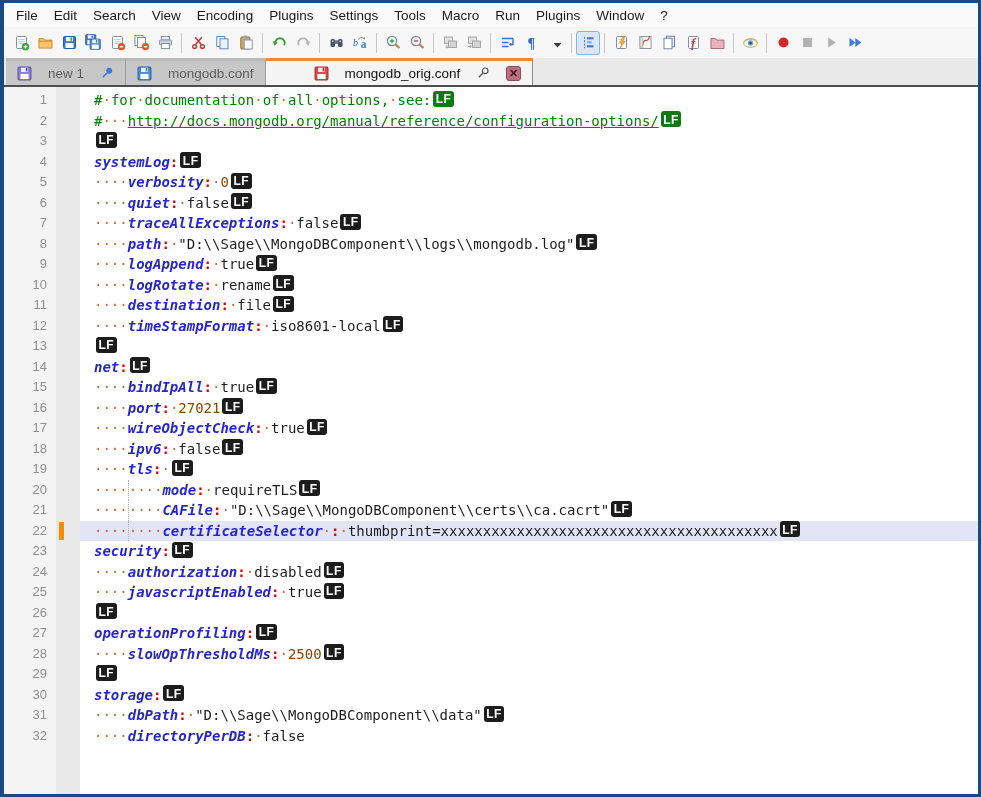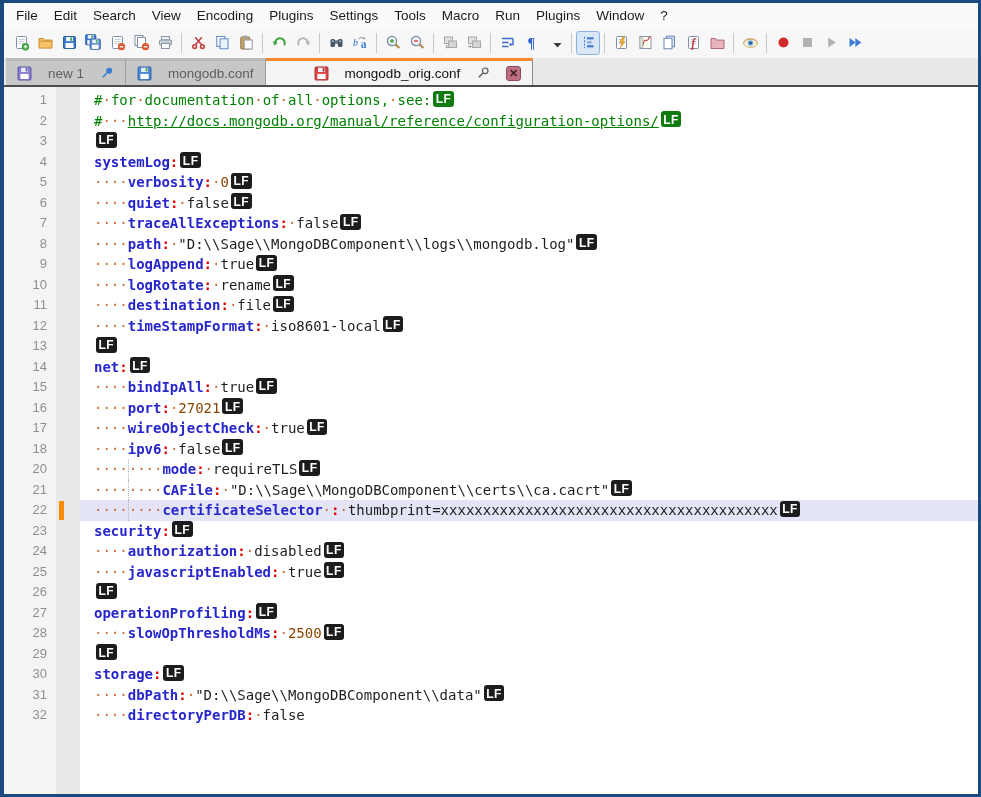--- a/index.html
+++ b/index.html
@@ -39,21 +39,21 @@
             padding-top:3px; }
   .row { display:flex; height:20.5px; line-height:20.5px; }
   .ln { width:52px; flex:0 0 auto; text-align:right; padding-right:9px; color:#8F8F8F;
         font-family:"Liberation Sans", sans-serif; font-size:13px; }
   .mark { width:24px; flex:0 0 auto; position:relative; }
   .mark .chg { position:absolute; left:3px; top:1px; bottom:1px; width:5px; background:#FF8A00; }
   .code { flex:1 1 auto; white-space:pre; padding-left:14px;
           font-family:"DejaVu Sans Mono","Liberation Mono",monospace; font-size:14px; color:#1E1E1E; }
   .row.current .code { background:#E4E4F7; }
 
-  .tk-key { color:#2626CB; font-weight:600; }
+  .tk-key { color:#2626CB; font-style:italic; font-weight:600; }
   .tk-colon { color:#E00000; font-weight:600; }
   .tk-val { color:#1E1E1E; }
   .tk-num { color:#8A4500; }
   .tk-str { color:#1E1E1E; }
   .tk-comment { color:#008000; }
   .tk-link { color:#008000; text-decoration:underline; }
   .dot { color:#CC6A2E; }
   .guide { display:inline-block; width:0; border-left:1px dotted #B4B4B4; height:20.5px;
            vertical-align:bottom; }
   .lf { display:inline-block; background:#1C1C1C; color:#FFFFFF; font-family:"Liberation Sans",sans-serif;
@@ -513,20 +513,25 @@
         <div class="ln">17</div>
         <div class="mark"></div>
         <div class="code"><span class="dot">····</span><span class="tk-key">wireObjectCheck</span><span class="tk-colon">:</span><span class="dot">·</span><span class="tk-val">true</span><span class="lf">LF</span></div>
       </div>
       <div class="row">
         <div class="ln">18</div>
         <div class="mark"></div>
         <div class="code"><span class="dot">····</span><span class="tk-key">ipv6</span><span class="tk-colon">:</span><span class="dot">·</span><span class="tk-val">false</span><span class="lf">LF</span></div>
       </div>
       <div class="row">
+        <div class="ln">19</div>
+        <div class="mark"></div>
+        <div class="code"><span class="dot">····</span><span class="tk-key">tls</span><span class="tk-colon">:</span><span class="dot">·</span><span class="lf">LF</span></div>
+      </div>
+      <div class="row">
         <div class="ln">20</div>
         <div class="mark"></div>
         <div class="code"><span class="dot">····</span><span class="guide"></span><span class="dot">····</span><span class="tk-key">mode</span><span class="tk-colon">:</span><span class="dot">·</span><span class="tk-val">requireTLS</span><span class="lf">LF</span></div>
       </div>
       <div class="row">
         <div class="ln">21</div>
         <div class="mark"></div>
         <div class="code"><span class="dot">····</span><span class="guide"></span><span class="dot">····</span><span class="tk-key">CAFile</span><span class="tk-colon">:</span><span class="dot">·</span><span class="tk-str">"D:\\Sage\\MongoDBComponent\\certs\\ca.cacrt"</span><span class="lf">LF</span></div>
       </div>
       <div class="row current">

